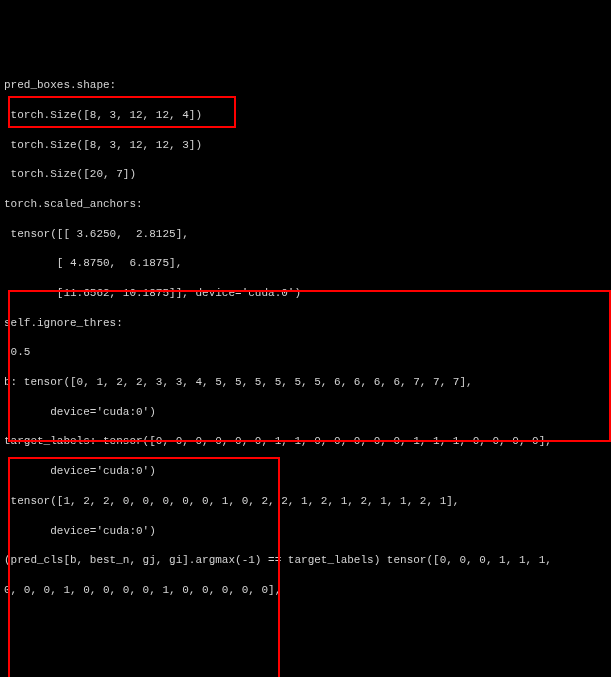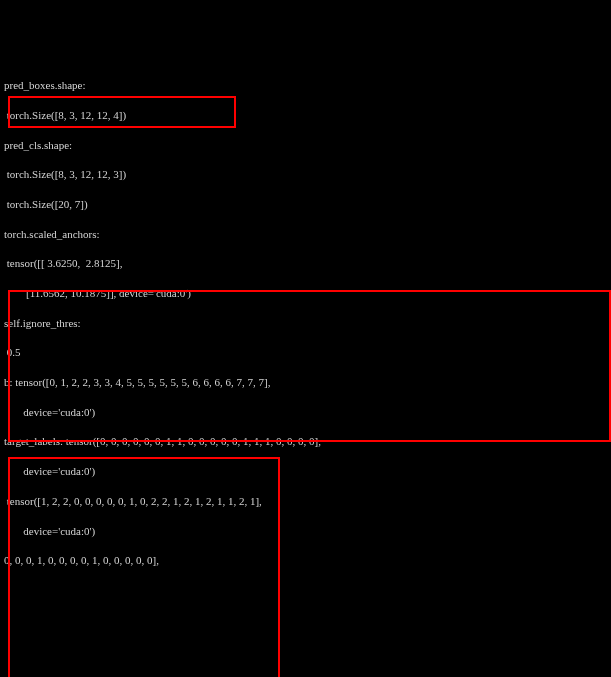--- a/index.html
+++ b/index.html
@@ -9,21 +9,20 @@
       color: #d4d4d4;
       font-family: 'Consolas', 'Monaco', 'Courier New', monospace;
       font-size: 11px;
       line-height: 1.35;
       white-space: pre;
       width: 611px;
       box-sizing: border-box;
     }
     .line {
       display: block;
-      font-family: Liberation Serif, serif;
     }
     .box-red {
       border: 2px solid #ff0000;
       box-sizing: border-box;
     }
     .box1 {
       position: absolute;
       left: 4px;
       top: 33px;
       width: 228px;
@@ -48,34 +47,35 @@
     }
   </style>
 </head>
 <body>
 
 
 
 <div class="content">
 <span class="line">pred_boxes.shape:</span>
 <span class="line"> torch.Size([8, 3, 12, 12, 4])</span>
-<span class="line">pred_cls.shape:</span>
 <span class="line"> torch.Size([8, 3, 12, 12, 3])</span>
 <span class="line"> torch.Size([20, 7])</span>
 <span class="line">torch.scaled_anchors:</span>
 <span class="line"> tensor([[ 3.6250,  2.8125],</span>
+<span class="line">        [ 4.8750,  6.1875],</span>
 <span class="line">        [11.6562, 10.1875]], device='cuda:0')</span>
 <span class="line">self.ignore_thres:</span>
 <span class="line"> 0.5</span>
 <span class="line">b: tensor([0, 1, 2, 2, 3, 3, 4, 5, 5, 5, 5, 5, 5, 6, 6, 6, 6, 7, 7, 7],</span>
 <span class="line">       device='cuda:0')</span>
 <span class="line">target_labels: tensor([0, 0, 0, 0, 0, 0, 1, 1, 0, 0, 0, 0, 0, 1, 1, 1, 0, 0, 0, 0],</span>
 <span class="line">       device='cuda:0')</span>
 <span class="line"> tensor([1, 2, 2, 0, 0, 0, 0, 0, 1, 0, 2, 2, 1, 2, 1, 2, 1, 1, 2, 1],</span>
 <span class="line">       device='cuda:0')</span>
+<span class="line">(pred_cls[b, best_n, gj, gi].argmax(-1) == target_labels) tensor([0, 0, 0, 1, 1, 1,</span>
 <span class="line">0, 0, 0, 1, 0, 0, 0, 0, 1, 0, 0, 0, 0, 0],</span>
 
 
 
 
 
 
 
 
 

